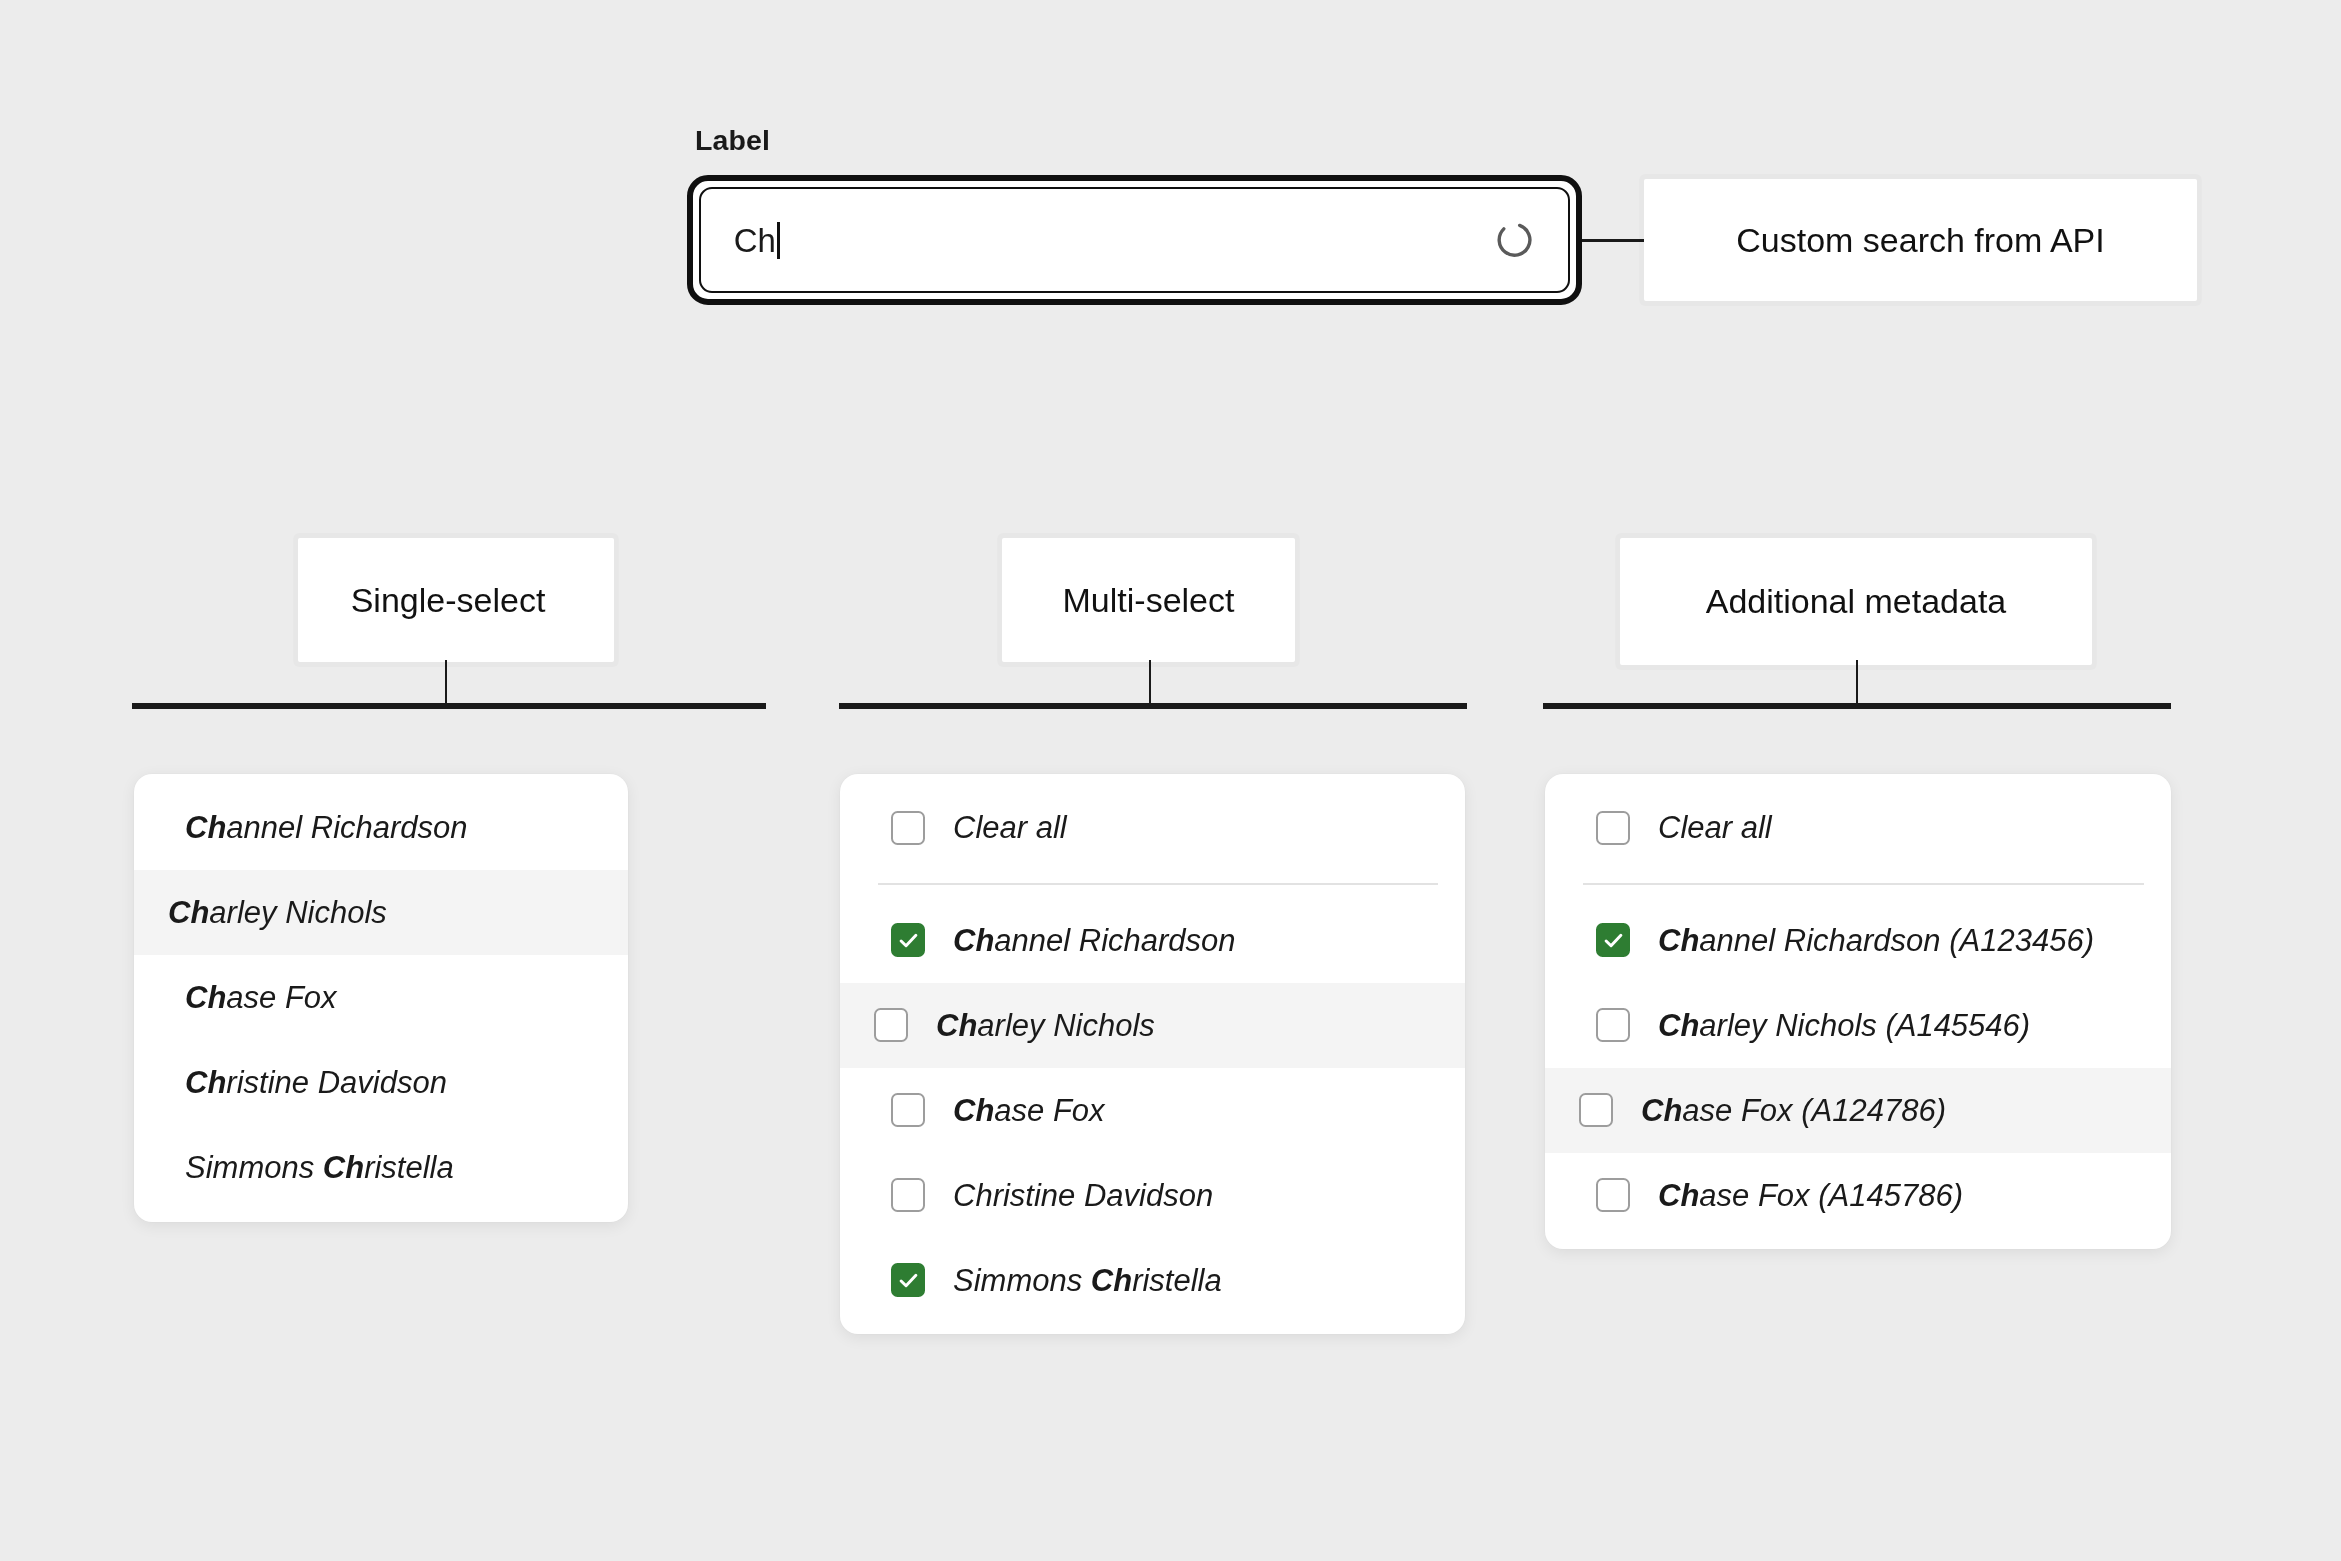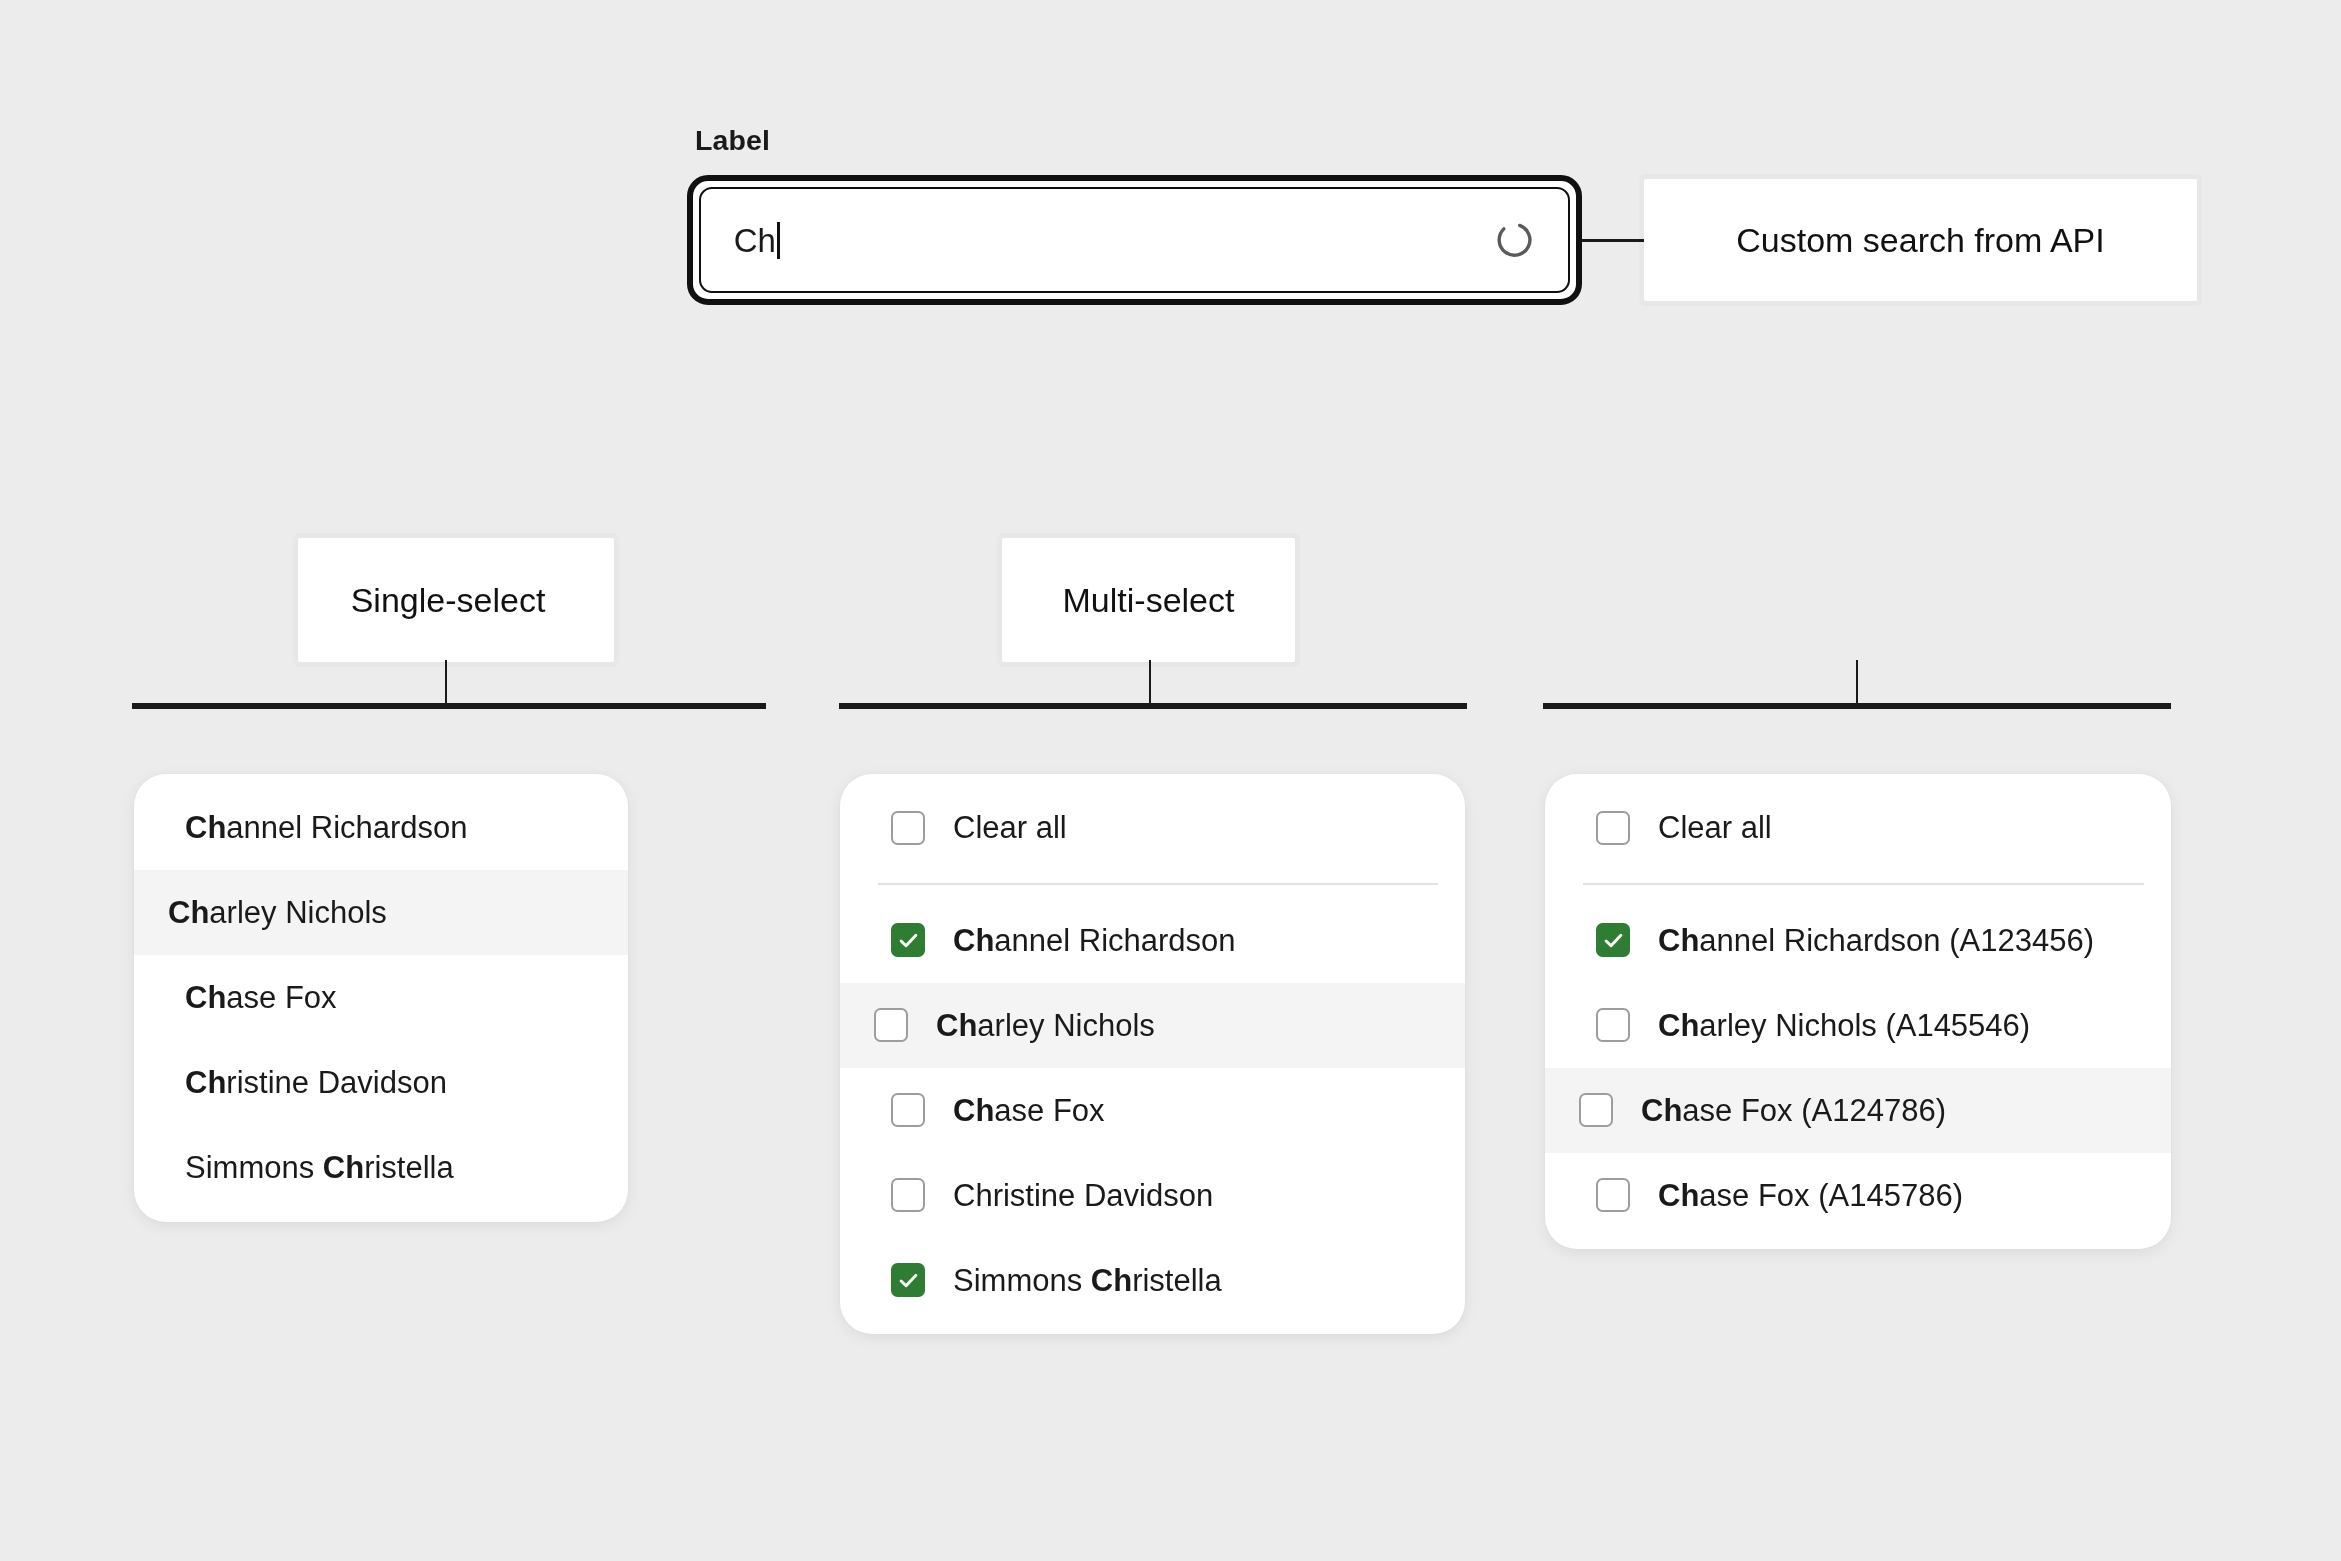--- a/index.html
+++ b/index.html
@@ -74,24 +74,25 @@
 
   .rule { position: absolute; height: 5.7px; background: #1A1A1A; top: 703px; }
   .rule1 { left: 132px; width: 634px; }
   .rule2 { left: 839px; width: 628px; }
   .rule3 { left: 1543px; width: 628px; }
 
   
   .panel {
     position: absolute;
     background: #FFFFFF;
-    border-radius: 32px;
+    border-radius: 18px;
     box-shadow: 0 3.3px 14.6px rgba(0,0,0,0.07), 0 0 0 0.8px rgba(0,0,0,0.015);
     overflow: hidden;
     padding: 11.4px 0;
+    font-style: italic;
   }
   .panel-single { left: 134px; top: 774px; width: 494px; }
   .panel-multi  { left: 840px; top: 774px; width: 625px; }
   .panel-meta   { left: 1545px; top: 774px; width: 626px; }
 
   .opt {
     display: flex; align-items: center;
     height: 85px;
     padding: 0 0 0 51px;
     font-size: 31px; color: #1A1A1A;
@@ -140,20 +141,21 @@
         </svg>
       </span>
     </div>
   </div>
 
   <div class="conn conn-h-api"></div>
   <div class="bubble bubble-api">Custom search from API</div>
 
   <div class="bubble bubble-single">Single-select</div>
   <div class="bubble bubble-multi">Multi-select</div>
+  <div class="bubble bubble-meta">Additional metadata</div>
 
   <div class="conn-v conn-v1"></div>
   <div class="conn-v conn-v2"></div>
   <div class="conn-v conn-v3"></div>
 
   <div class="rule rule1"></div>
   <div class="rule rule2"></div>
   <div class="rule rule3"></div>
 
   <div class="panel panel-single">

